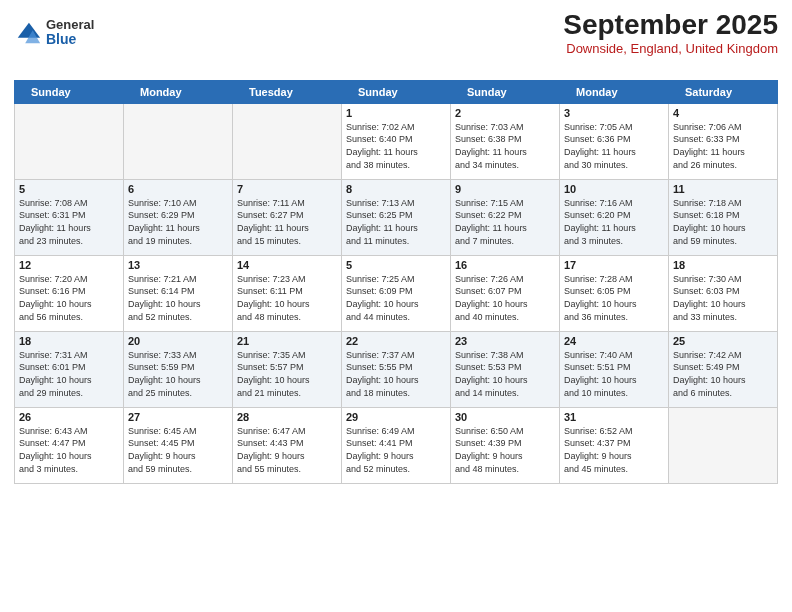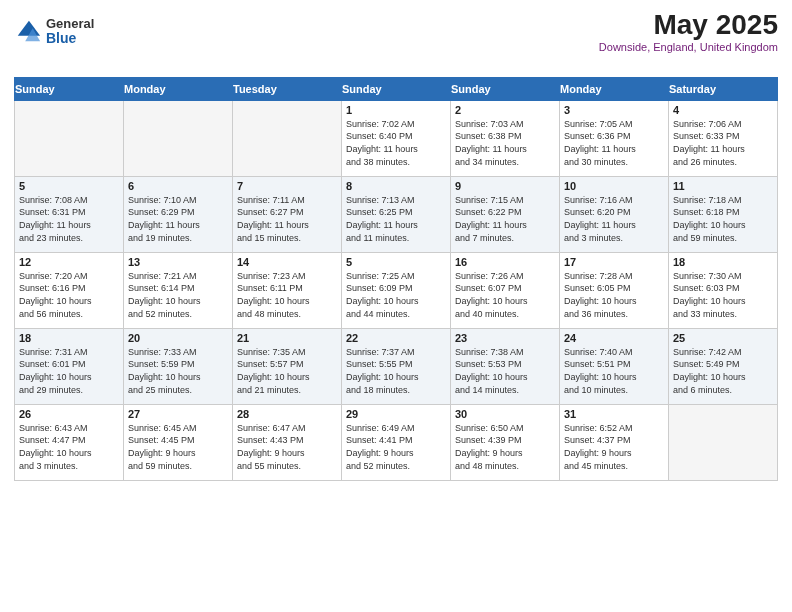--- a/index.html
+++ b/index.html
@@ -49,37 +49,37 @@
     .title-block {
       text-align: right;
     }
     .month-title {
       font-size: 28px;
       font-weight: bold;
       color: #222;
       line-height: 1.1;
     }
     .location {
-      font-size: 11px;
-      color: #701a75;
+      font-size: 13px;
+      color: #b91c1c;
       font-weight: normal;
       text-align: right;
     }
     .calendar {
       width: 100%;
       border-collapse: collapse;
       border: 1px solid #bbb;
       table-layout: fixed;
     }
     .calendar th {
       background: #2a6db5;
       color: #fff;
       font-size: 11px;
       font-weight: bold;
-      padding: 5px 0;
+      padding: 5px 16px;
       text-align: left;
       border: 1px solid #2a6db5;
     }
     .calendar td {
       border: 1px solid #ccc;
       vertical-align: top;
       padding: 3px 4px;
       height: 76px;
       background: #fff;
       font-size: 9.5px;
@@ -114,21 +114,21 @@
       <svg class="logo-icon" viewBox="0 0 30 30">
         <polygon points="16,4 28,20 4,20" fill="#1a5fa8"></polygon>
         <polygon points="20,12 28,26 12,26" fill="#4a90d9" opacity="0.7"></polygon>
       </svg>
       <div class="logo-text">
         <span class="logo-general">General</span>
         <span class="logo-blue">Blue</span>
       </div>
     </div>
     <div class="title-block">
-      <div class="month-title">May 2025</div>
+      <div class="month-title">September 2025</div>
       <div class="location">Downside, England, United Kingdom</div>
     </div>
   </div>
 
   <table class="calendar">
     <thead>
       <tr>
       <th>Sunday</th>
           <th>Monday</th>
           <th>Tuesday</th>

